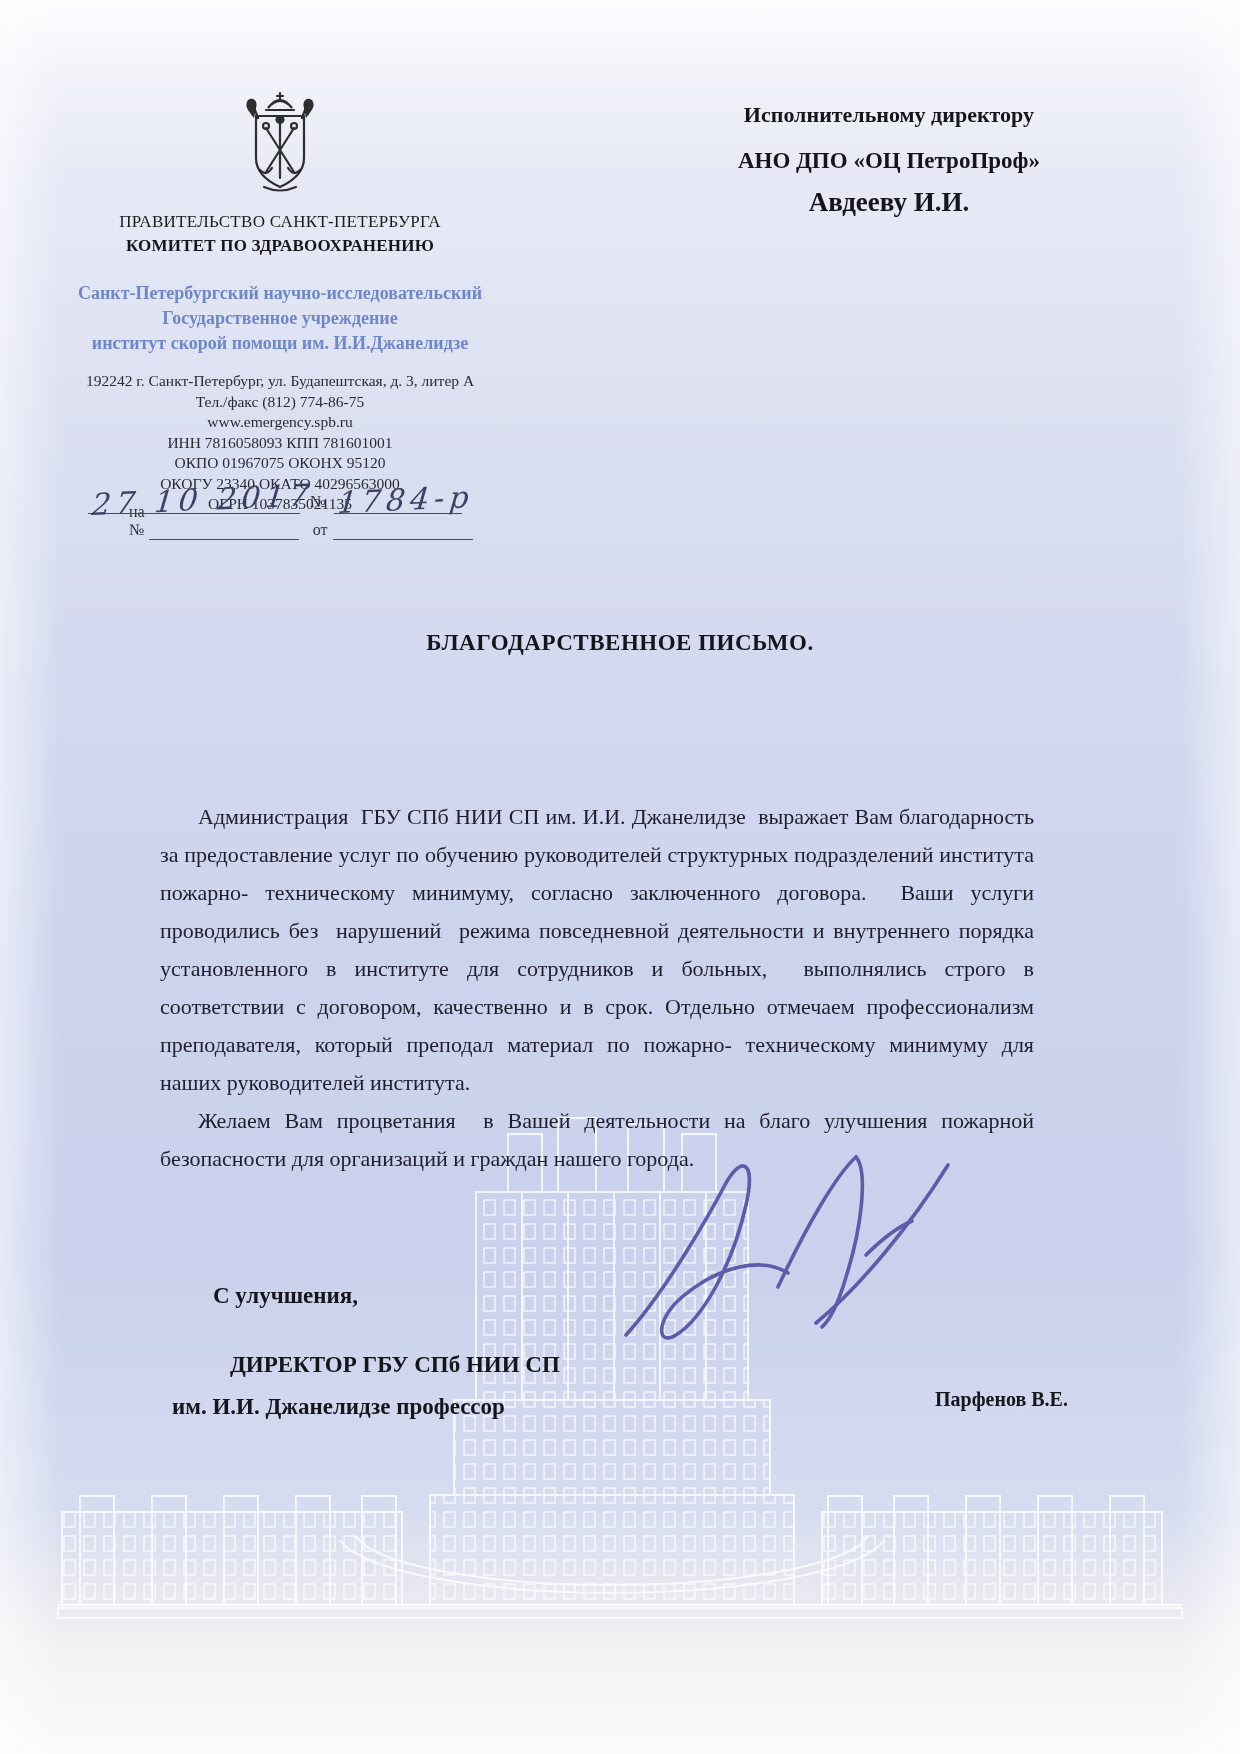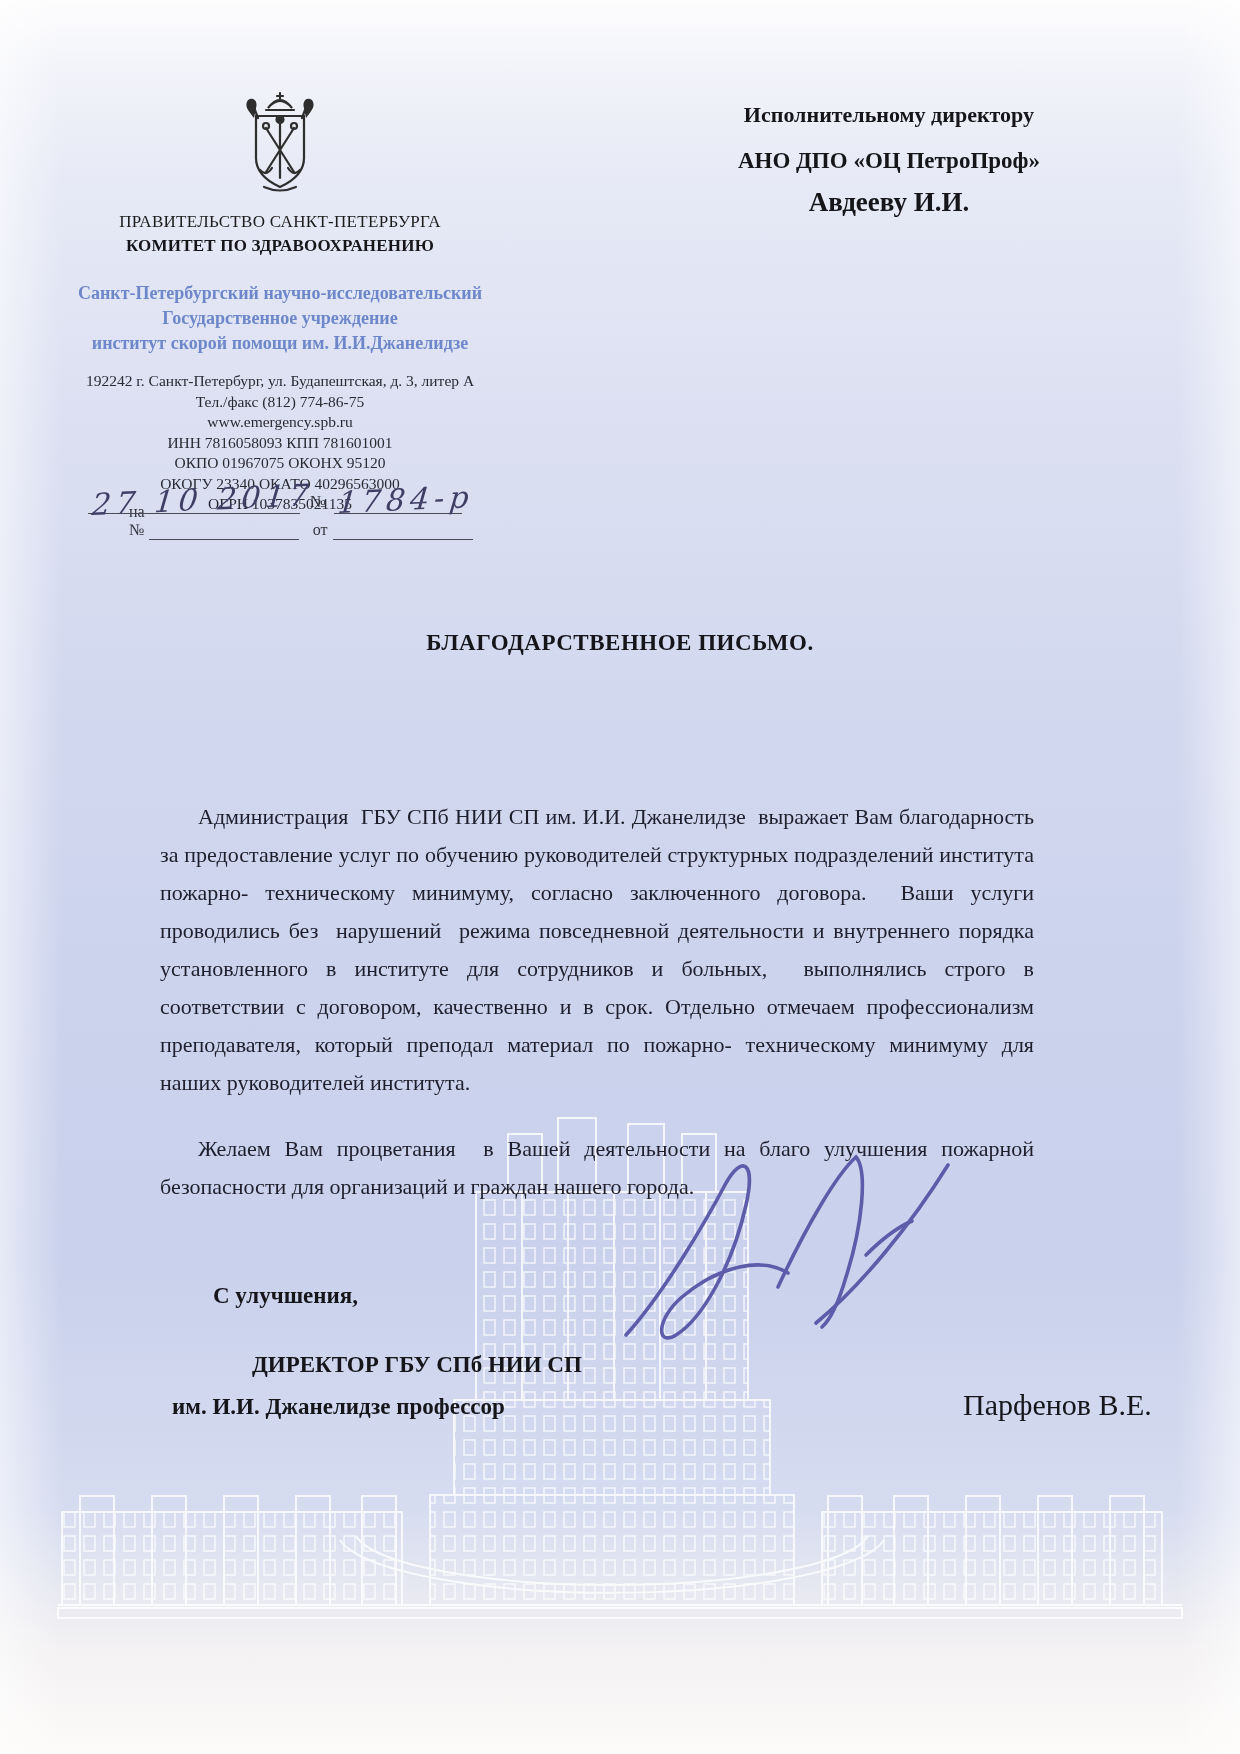--- a/index.html
+++ b/index.html
@@ -53,26 +53,26 @@
   .rec1{font-weight:bold;font-size:22px;}
   .rec2{font-weight:bold;font-size:23px;margin-top:20px;}
   .rec3{font-weight:bold;font-size:27px;margin-top:13px;}
   
   .title{position:absolute;left:0;width:1240px;top:630px;text-align:center;
          font-weight:bold;font-size:23px;letter-spacing:.5px;z-index:2;color:#15151a;}
   
   .body-text{position:absolute;left:160px;width:874px;top:798px;z-index:2;
              font-size:22px;line-height:38px;text-align:justify;color:#1e1e2c;}
   .body-text p{margin:0;text-indent:38px;white-space:pre-wrap;}
-  .body-text p + p{margin-top:28px;}
+  .body-text p + p{}
   
   .salut{position:absolute;left:213px;top:1283px;font-weight:bold;font-size:23px;z-index:2;color:#15151a;}
-  .pos1{position:absolute;left:252px;top:1352px;font-weight:bold;font-size:23px;z-index:2;color:#15151a;}
+  .pos1{position:absolute;left:230px;top:1352px;font-weight:bold;font-size:23px;z-index:2;color:#15151a;}
   .pos2{position:absolute;left:172px;top:1394px;font-weight:bold;font-size:23px;z-index:2;color:#15151a;}
-  .signer{position:absolute;left:935px;top:1388px;font-weight:normal;font-size:30px;z-index:2;color:#15151a;margin-left:28px;}
+  .signer{position:absolute;left:935px;top:1388px;font-weight:bold;font-size:20px;z-index:2;color:#15151a;}
   .sig-svg{position:absolute;left:560px;top:1135px;z-index:3;}
 </style>
 </head>
 <body>
 
 <div class="page">
 
   <svg class="wm" width="1160" height="520" viewBox="0 0 1160 520">
     <defs>
       <pattern id="wpat" width="20" height="24" patternUnits="userSpaceOnUse">

